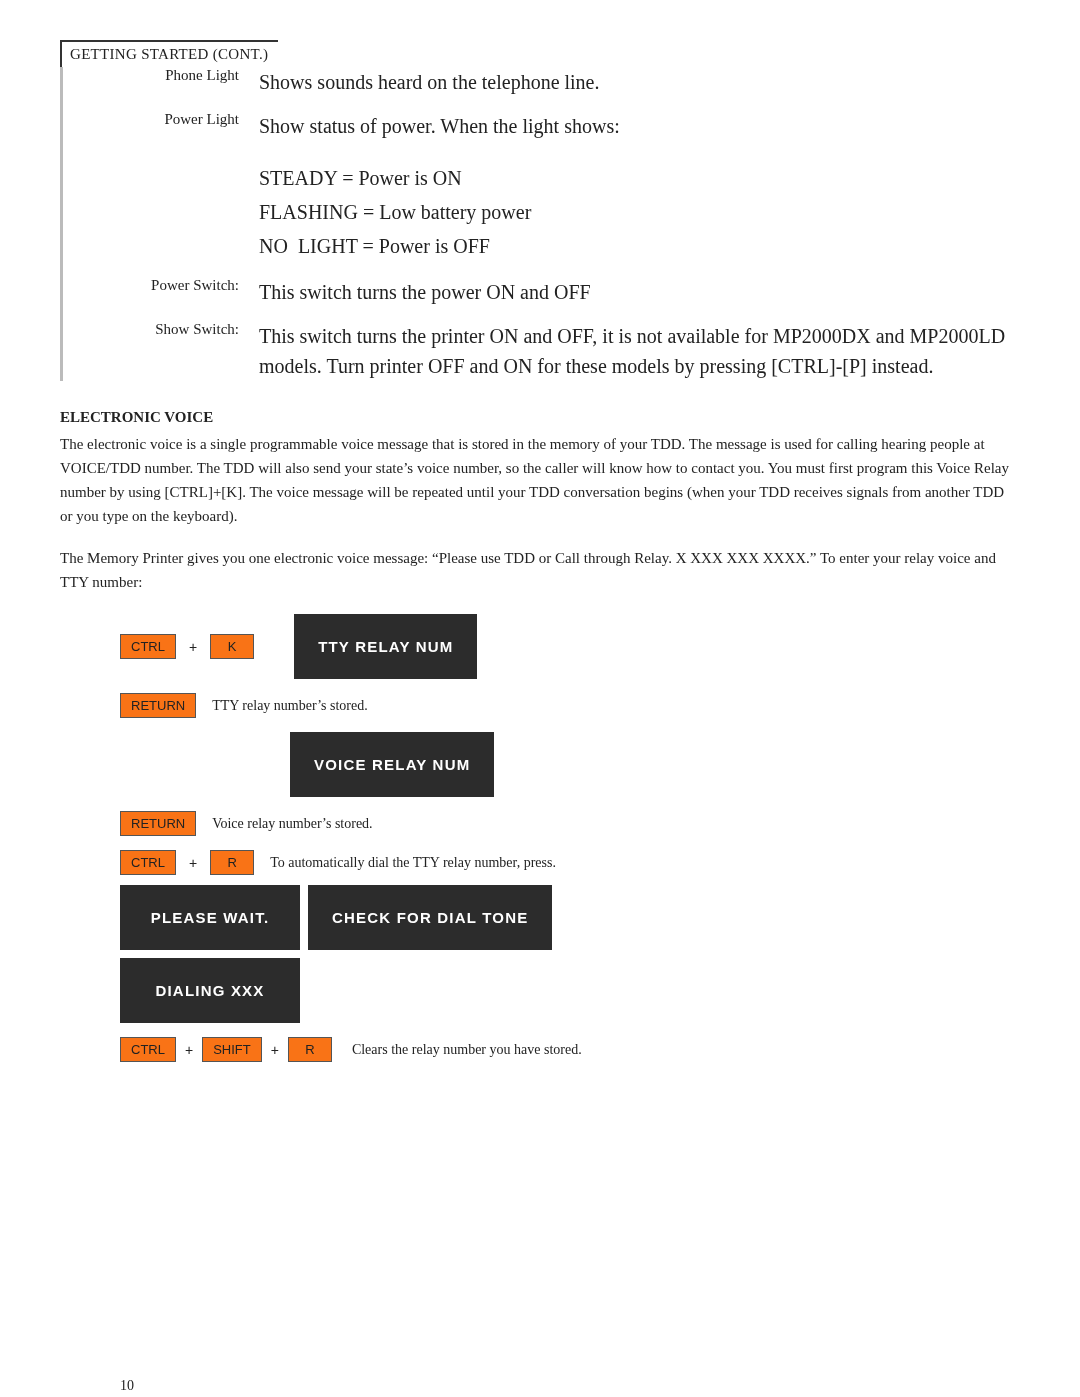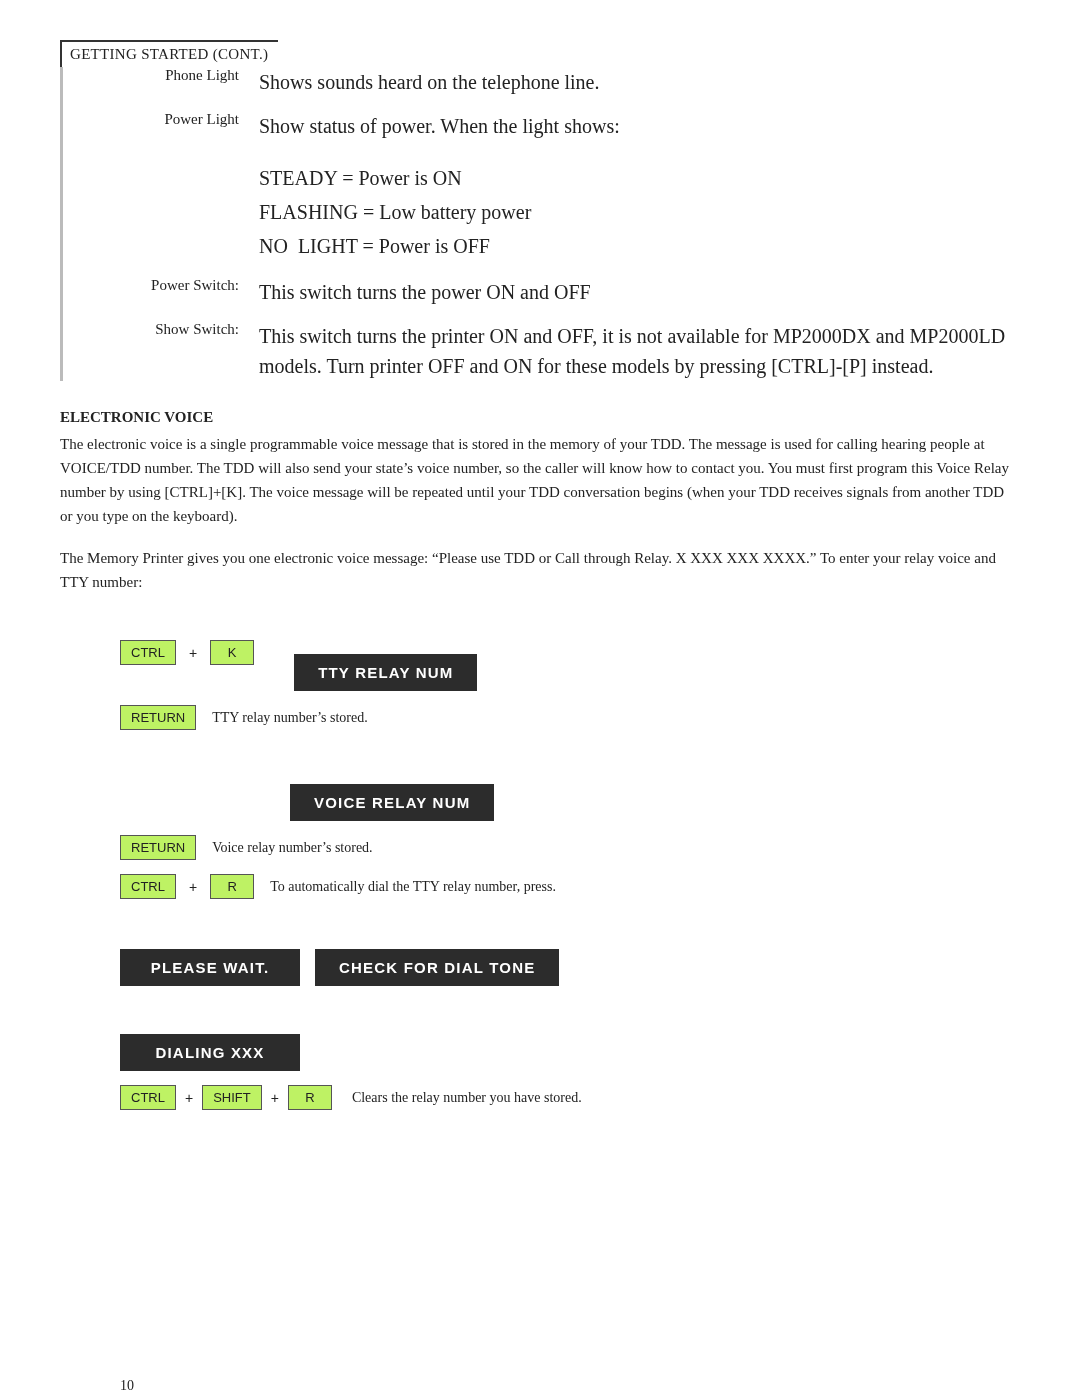--- a/index.html
+++ b/index.html
@@ -82,66 +82,65 @@
       display: flex;
       align-items: center;
       gap: 0px;
     }
 
     .key-box {
       border: 1px solid #555;
       padding: 4px 10px;
       font-size: 13px;
       font-family: Arial, sans-serif;
-      background: #bef264;
+      background: #f97316;
       min-width: 44px;
       text-align: center;
       display: inline-block;
     }
 
     .key-plus {
       font-size: 14px;
       padding: 0 5px;
       font-family: Arial, sans-serif;
     }
 
     
     .display-box {
       background: #2c2c2c;
       color: #fff;
       font-family: Arial, Helvetica, sans-serif;
       font-size: 15px;
       font-weight: bold;
       letter-spacing: 0.08em;
-      padding: 10px 24px;
+      padding: 24px 24px;
       display: inline-flex;
       align-items: center;
       justify-content: center;
       min-width: 180px;
-      margin-top: 40px;
     }
 
     .key-label {
       font-size: 14px;
       margin-left: 16px;
       color: #222;
     }
 
     
     .row-inline {
       display: flex;
       align-items: center;
       gap: 8px;
     }
 
     
     .dual-display-row {
       display: flex;
       align-items: center;
-      gap: 7px;
+      gap: 0px;
       margin-left: 60px;
       margin-top: 4px;
     }
     .dual-display-row .display-box {
       margin-right: 8px;
     }
 
     
     .dialing-row {
       margin-left: 60px;

